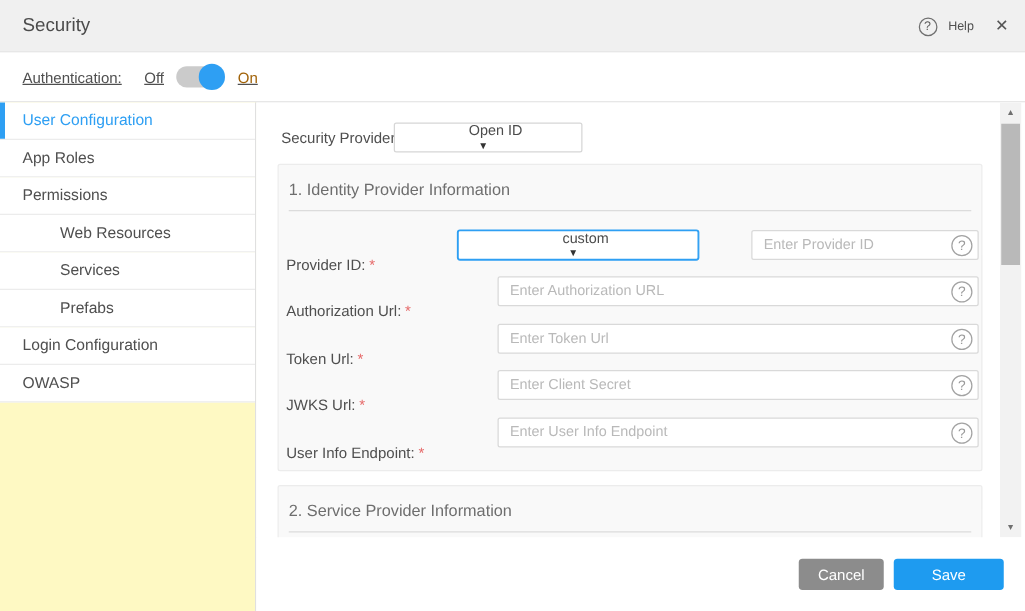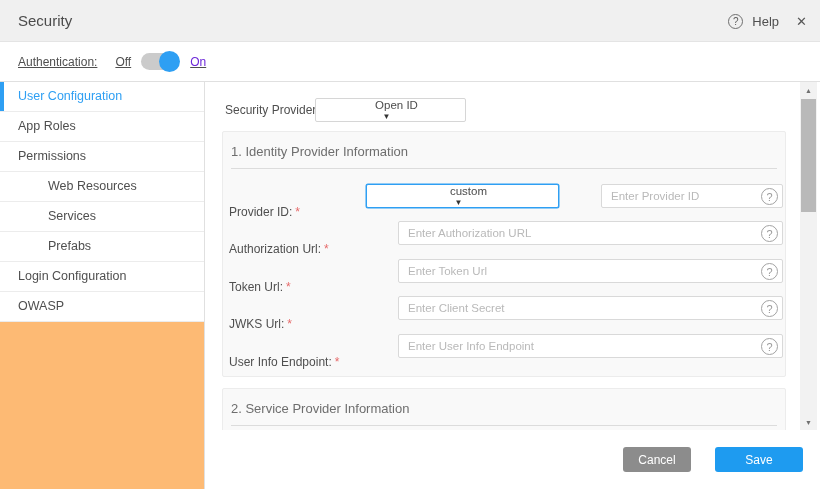--- a/index.html
+++ b/index.html
@@ -22,45 +22,45 @@
   .titlebar .title { font-size: 15px; color: #4b4b4b; margin-left: 18px; }
   .titlebar-right {
     position: absolute; right: 13px; top: 0; height: 42px;
     display: flex; align-items: center; gap: 9px;
   }
   .help-circle {
     width: 15px; height: 15px; border: 1px solid #6f6f6f; border-radius: 50%;
     font-size: 10px; color: #5c5c5c; display: flex; align-items: center; justify-content: center;
     cursor: pointer;
   }
-  .help-text { font-size: 13px; color: #4f4f4f; cursor: pointer; }
+  .help-text { font-size: 10px; color: #4f4f4f; cursor: pointer; }
   .close-x { font-size: 13px; color: #555; margin-left: 8px; cursor: pointer; }
 
   
   .auth-row {
     position: absolute; left: 0; top: 42px; width: 820px; height: 40px;
     background: #fff; border-bottom: 1px solid #e0e0e0;
     display: flex; align-items: center; text-decoration: underline;
   }
   .auth-label { margin-left: 18px; font-size: 12px; color: #4f4f4f; }
   .auth-off { margin-left: 18px; font-size: 12px; color: #4f4f4f; }
-  .auth-on { margin-left: 11px; font-size: 12px; color: #6d28d9; }
+  .auth-on { margin-left: 11px; font-size: 12px; color: #a16207; }
   .toggle {
     position: relative; width: 38px; height: 17px; margin-left: 10px;
     background: #cbcbcb; border-radius: 9px; cursor: pointer;
   }
   .toggle .knob {
     position: absolute; right: -1px; top: -2px; width: 21px; height: 21px;
     border-radius: 50%; background: #2e9ff3;
   }
 
   
   .sidebar {
     position: absolute; left: 0; top: 82px; width: 205px; height: 407px;
-    background: #fdba74; border-right: 1px solid #e0e0e0;
+    background: #fef9c3; border-right: 1px solid #e0e0e0;
   }
   .side-item {
     position: relative; height: 30px; line-height: 29px;
     border-bottom: 1px solid #ececec; padding-left: 18px;
     font-size: 12.5px; color: #4f4f4f; cursor: pointer; background: #fff;
   }
   .side-item.indent { padding-left: 48px; }
   .side-item.active { color: #2e9ff3; }
   .side-item.active .active-bar {
     position: absolute; left: 0; top: 0; width: 4px; height: 29px; background: #2e9ff3;
@@ -122,21 +122,21 @@
   .scroll-down { bottom: 0; }
   .scroll-thumb {
     position: absolute; left: 1px; top: 17px; width: 15px; height: 113px;
     background: #b9b9b9; cursor: pointer;
   }
 
   
   .footer {
     position: absolute; left: 205px; top: 430px; width: 615px; height: 59px;
     background: #fff; display: flex; justify-content: flex-end; align-items: flex-start;
-    gap: 24px; padding: 17px 17px 0 0;
+    gap: 8px; padding: 17px 17px 0 0;
   }
   .btn {
     height: 25px; border: none; border-radius: 3px; color: #fff; font-size: 12px;
     font-family: "Liberation Sans", "DejaVu Sans", sans-serif; cursor: pointer;
   }
   .btn-cancel { width: 68px; background: #8c8c8c; }
   .btn-save  { width: 88px; background: #1e9bf0; }
 </style>
 </head>
 <body>

